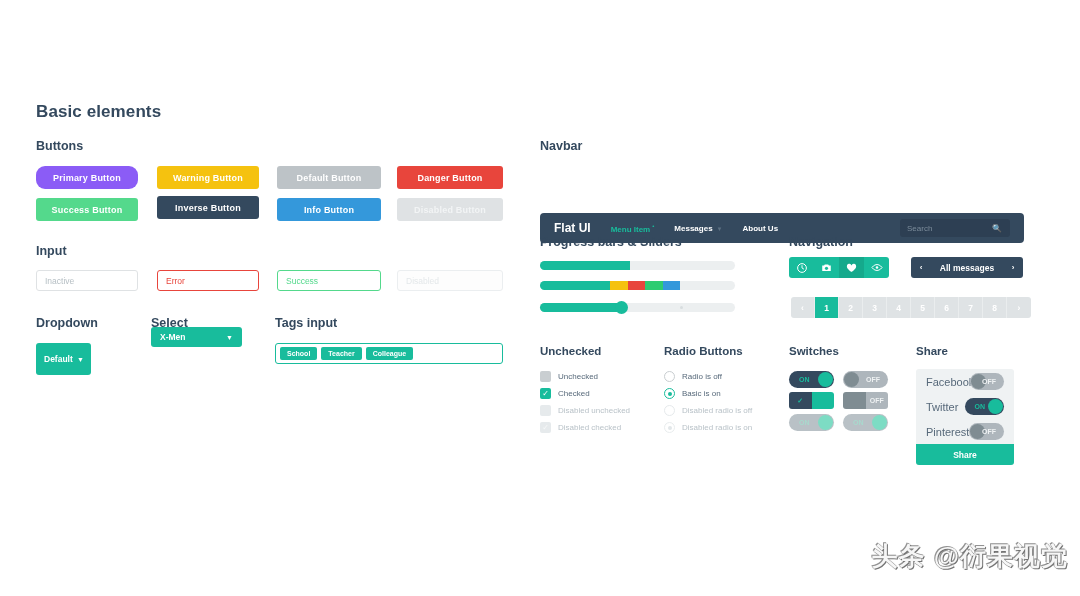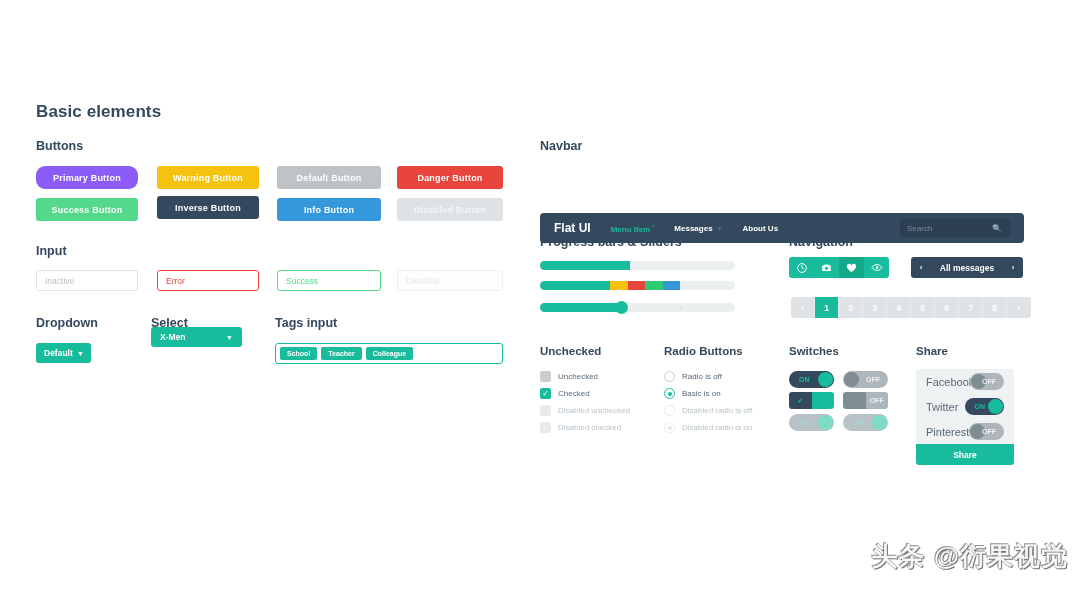--- a/index.html
+++ b/index.html
@@ -30,21 +30,21 @@
 
   
   .inp{position:absolute; height:21px; border-radius:3px; background:#fff;
        border:1px solid #dfe2e4; font-size:8.5px; display:flex; align-items:center;
        padding-left:8px; box-sizing:border-box; color:#b6bfc4; cursor:text;}
   .inp.err{border-color:#e8453c; color:#e8453c;}
   .inp.ok{border-color:#54d98c; color:#54d98c;}
   .inp.dis{border-color:#ebeef0; color:#e4e8ea; background:#fdfdfd;}
 
   
-  .dd{position:absolute; height:20px; background:#18bc9c; border-radius:3px;
+  .dd{position:absolute; height:32px; background:#18bc9c; border-radius:3px;
       color:#fff; font-size:8.5px; font-weight:bold; display:flex; align-items:center;
       padding:0 8px; box-sizing:border-box; cursor:pointer; user-select:none;}
   .dd .cap{position:absolute; right:7px; font-size:7px;}
   .sel{position:absolute; height:20px; background:#18bc9c; border-radius:3px;
        color:#fff; font-size:8.5px; font-weight:bold; display:flex; align-items:center;
        padding:0 9px; box-sizing:border-box; cursor:pointer; user-select:none;}
   .sel .cap{position:absolute; right:9px; font-size:7px;}
 
   
   .tags{position:absolute; height:21px; border:1px solid #18bc9c; border-radius:3px;

